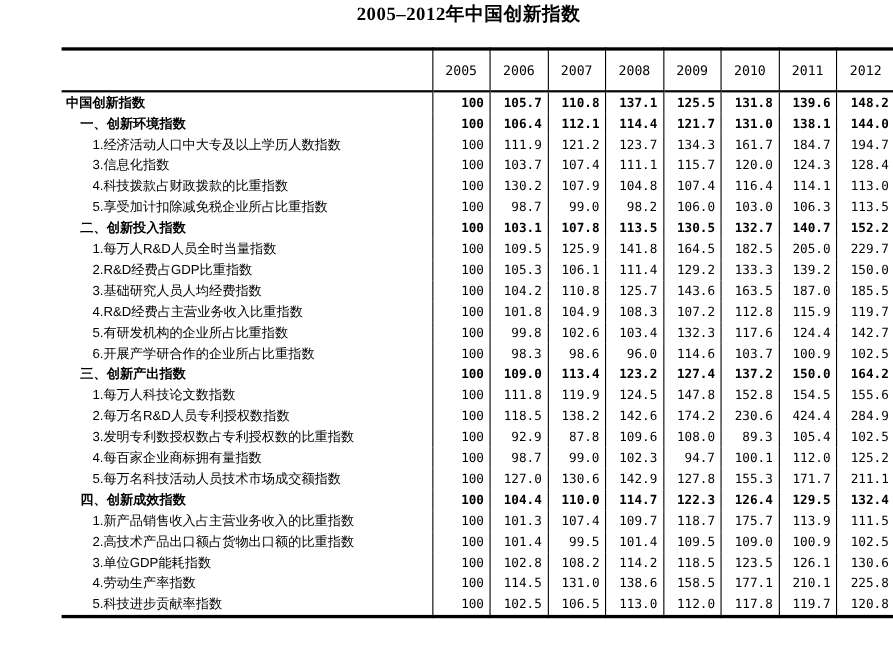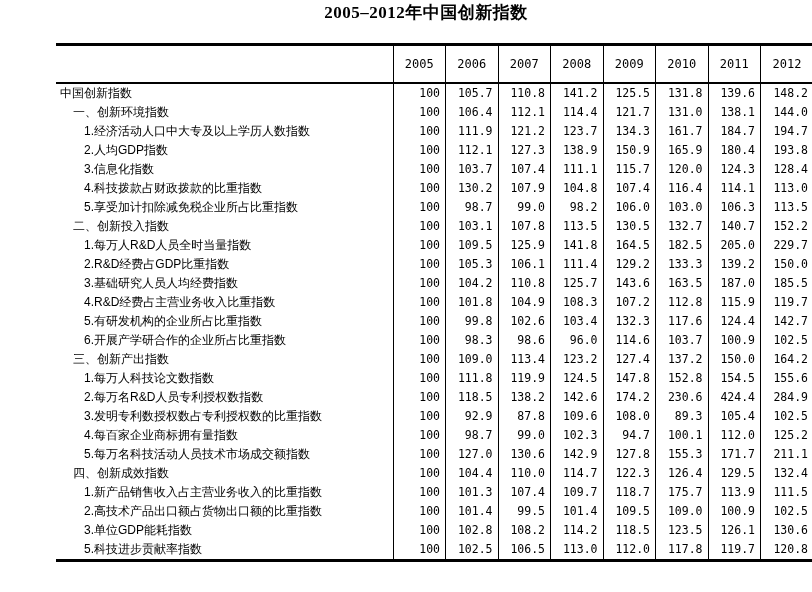--- a/index.html
+++ b/index.html
@@ -53,21 +53,21 @@
     overflow: hidden;
   }
   td.label { text-align: left; }
   td.val {
     text-align: right;
     padding-right: 5px;
     border-left: 1px solid #000;
     font-family: "DejaVu Sans Mono", monospace;
     font-size: 11.5px;
   }
-  tr.bold td { font-weight: normal; }
+  tr.bold td { font-weight: bold; }
   tr.lvl0 td.label { padding-left: 4px; }
   tr.lvl1 td.label { padding-left: 17px; }
   tr.lvl2 td.label { padding-left: 28px; }
 </style>
 </head>
 <body>
 
 <div class="title">2005–2012年中国创新指数</div>
 
 <table class="idx">
@@ -94,21 +94,21 @@
         <th>2011</th>
         <th>2012</th>
       </tr>
   </thead>
   <tbody>
       <tr class="lvl0 bold">
         <td class="label">中国创新指数</td>
         <td class="val">100</td>
         <td class="val">105.7</td>
         <td class="val">110.8</td>
-        <td class="val">141.2</td>
+        <td class="val">137.1</td>
         <td class="val">125.5</td>
         <td class="val">131.8</td>
         <td class="val">139.6</td>
         <td class="val">148.2</td>
       </tr>
       <tr class="lvl1 bold">
         <td class="label">一、创新环境指数</td>
         <td class="val">100</td>
         <td class="val">106.4</td>
         <td class="val">112.1</td>
@@ -123,31 +123,20 @@
         <td class="val">100</td>
         <td class="val">111.9</td>
         <td class="val">121.2</td>
         <td class="val">123.7</td>
         <td class="val">134.3</td>
         <td class="val">161.7</td>
         <td class="val">184.7</td>
         <td class="val">194.7</td>
       </tr>
       <tr class="lvl2">
-        <td class="label">2.人均GDP指数</td>
-        <td class="val">100</td>
-        <td class="val">112.1</td>
-        <td class="val">127.3</td>
-        <td class="val">138.9</td>
-        <td class="val">150.9</td>
-        <td class="val">165.9</td>
-        <td class="val">180.4</td>
-        <td class="val">193.8</td>
-      </tr>
-      <tr class="lvl2">
         <td class="label">3.信息化指数</td>
         <td class="val">100</td>
         <td class="val">103.7</td>
         <td class="val">107.4</td>
         <td class="val">111.1</td>
         <td class="val">115.7</td>
         <td class="val">120.0</td>
         <td class="val">124.3</td>
         <td class="val">128.4</td>
       </tr>
@@ -354,20 +343,31 @@
         <td class="val">100</td>
         <td class="val">102.8</td>
         <td class="val">108.2</td>
         <td class="val">114.2</td>
         <td class="val">118.5</td>
         <td class="val">123.5</td>
         <td class="val">126.1</td>
         <td class="val">130.6</td>
       </tr>
       <tr class="lvl2">
+        <td class="label">4.劳动生产率指数</td>
+        <td class="val">100</td>
+        <td class="val">114.5</td>
+        <td class="val">131.0</td>
+        <td class="val">138.6</td>
+        <td class="val">158.5</td>
+        <td class="val">177.1</td>
+        <td class="val">210.1</td>
+        <td class="val">225.8</td>
+      </tr>
+      <tr class="lvl2">
         <td class="label">5.科技进步贡献率指数</td>
         <td class="val">100</td>
         <td class="val">102.5</td>
         <td class="val">106.5</td>
         <td class="val">113.0</td>
         <td class="val">112.0</td>
         <td class="val">117.8</td>
         <td class="val">119.7</td>
         <td class="val">120.8</td>
       </tr>

